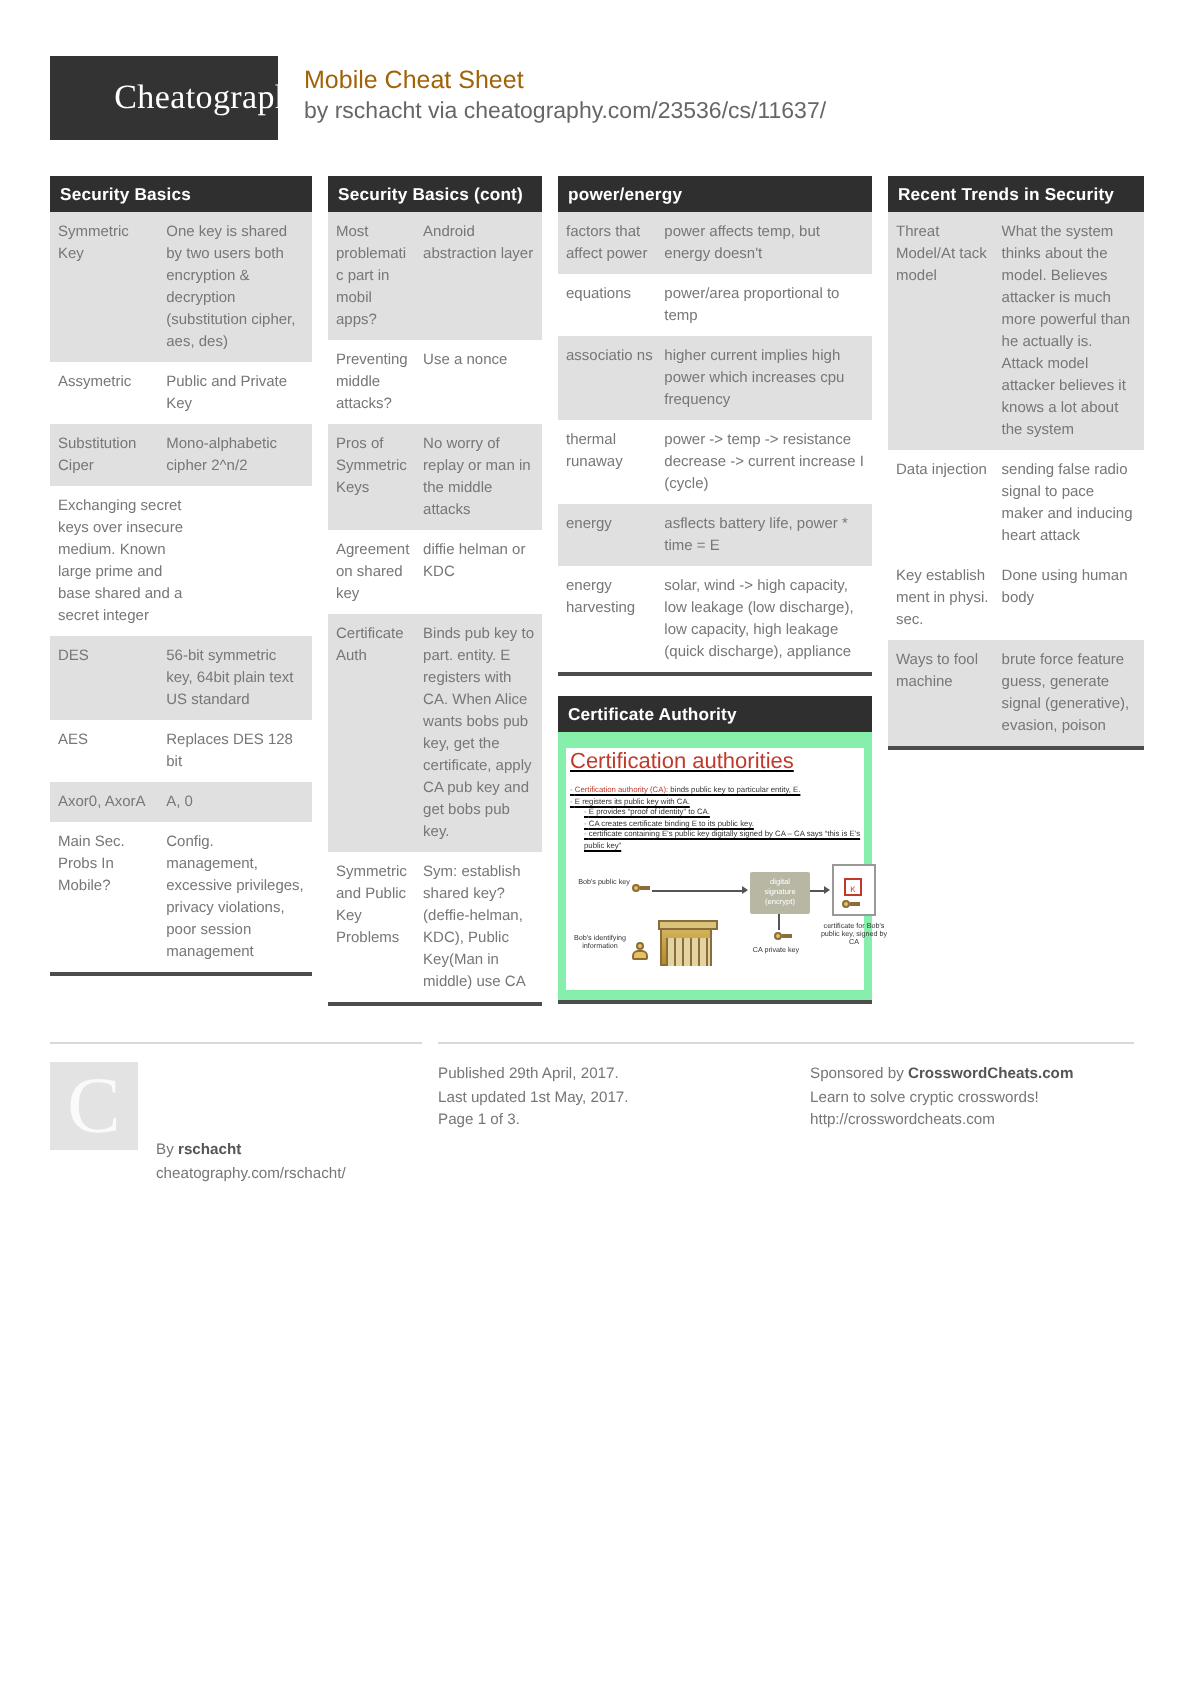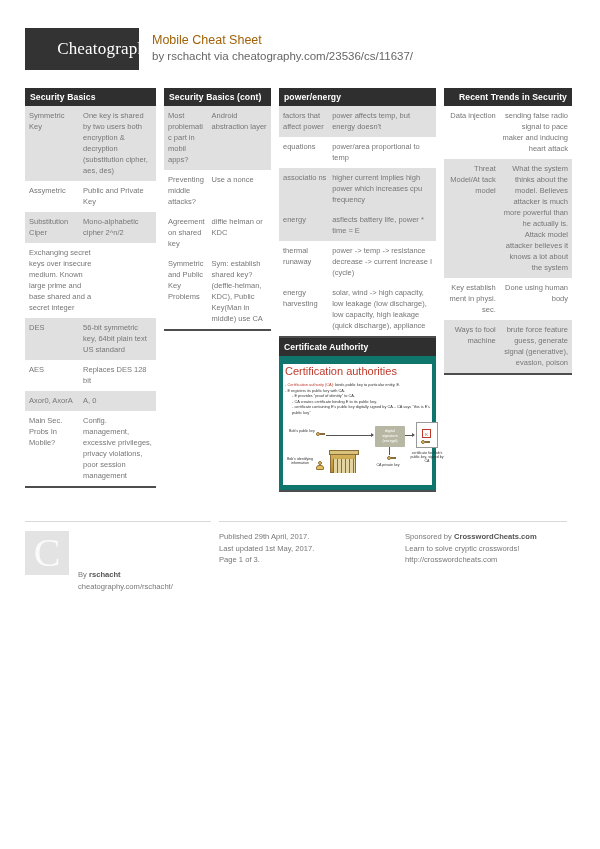--- a/index.html
+++ b/index.html
@@ -58,23 +58,23 @@
     position: absolute;
     left: 25px; top: 88px;
     width: 550px;
     display: flex;
     gap: 8px;
   }
   .col { display: flex; flex-direction: column; }
   .col-1 { width: 131px; }
   .col-2 { width: 107px; }
   .col-3 { width: 157px; }
-  .col-4 { width: 128px; text-align: right; }
-
-  .card { }
+  .col-4 { width: 128px; }
+
+  .card { margin-bottom: 10px; }
   .card-title {
     background: #2f2f2f;
     color: #ffffff;
     font-size: 8.6px;
     font-weight: bold;
     padding: 4px 5px 4px 5px;
     line-height: 10px;
     letter-spacing: .1px;
   }
   .card-body {
@@ -97,22 +97,23 @@
   .row .v {
     width: 56%;
     word-wrap: break-word;
     overflow-wrap: break-word;
   }
   .col-3 .row .k { width: 33%; }
   .col-3 .row .v { width: 67%; }
 
   
   .slide-wrap {
-    background: #0f766e;
+    background: #86efac;
     padding: 6px 4px 5px 4px;
+    text-decoration: underline;
   }
   .slide {
     background: #ffffff;
     width: 100%;
   }
   .slide-head {
     color: #c0392b;
     font-size: 11px;
     line-height: 14px;
     margin: 2px 0 4px 2px;
@@ -314,23 +315,31 @@
         <div class="card-title">Security Basics (cont)</div>
         <div class="card-body">
           <div class="row alt">
               <div class="k">Most problemati c part in mobil apps?</div>
               <div class="v">Android abstraction layer</div>
             </div>
           <div class="row">
               <div class="k">Preventing middle attacks?</div>
               <div class="v">Use a nonce</div>
             </div>
+          <div class="row alt">
+              <div class="k">Pros of Symmetric Keys</div>
+              <div class="v">No worry of replay or man in the middle attacks</div>
+            </div>
           <div class="row">
               <div class="k">Agreement on shared key</div>
               <div class="v">diffie helman or KDC</div>
+            </div>
+          <div class="row alt">
+              <div class="k">Certificate Auth</div>
+              <div class="v">Binds pub key to part. entity. E registers with CA. When Alice wants bobs pub key, get the certificate, apply CA pub key and get bobs pub key.</div>
             </div>
           <div class="row">
               <div class="k">Symmetric and Public Key Problems</div>
               <div class="v">Sym: establish shared key? (deffie-helman, KDC), Public Key(Man in middle) use CA</div>
             </div>
         </div>
       </div>
     </div>
 
     <div class="col col-3">
@@ -342,27 +351,27 @@
               <div class="v">power affects temp, but energy doesn't</div>
             </div>
           <div class="row">
               <div class="k">equations</div>
               <div class="v">power/area proportional to temp</div>
             </div>
           <div class="row alt">
               <div class="k">associatio ns</div>
               <div class="v">higher current implies high power which increases cpu frequency</div>
             </div>
+          <div class="row">
+              <div class="k">thermal runaway</div>
+              <div class="v">power -&gt; temp -&gt; resistance decrease -&gt; current increase I (cycle)</div>
+            </div>
           <div class="row alt">
               <div class="k">energy</div>
               <div class="v">asflects battery life, power * time = E</div>
-            </div>
-          <div class="row">
-              <div class="k">thermal runaway</div>
-              <div class="v">power -&gt; temp -&gt; resistance decrease -&gt; current increase I (cycle)</div>
             </div>
           <div class="row">
               <div class="k">energy harvesting</div>
               <div class="v">solar, wind -&gt; high capacity, low leakage (low discharge), low capacity, high leakage (quick discharge), appliance</div>
             </div>
         </div>
       </div>
 
       <div class="card">
         <div class="card-title">Certificate Authority</div>
@@ -425,27 +434,27 @@
             </div>
           </div>
         </div>
       </div>
     </div>
 
     <div class="col col-4">
       <div class="card">
         <div class="card-title">Recent Trends in Security</div>
         <div class="card-body">
+          <div class="row alt">
+              <div class="k">Threat Model/At tack model</div>
+              <div class="v">What the system thinks about the model. Believes attacker is much more powerful than he actually is. Attack model attacker believes it knows a lot about the system</div>
+            </div>
           <div class="row">
               <div class="k">Data injection</div>
               <div class="v">sending false radio signal to pace maker and inducing heart attack</div>
-            </div>
-          <div class="row alt">
-              <div class="k">Threat Model/At tack model</div>
-              <div class="v">What the system thinks about the model. Believes attacker is much more powerful than he actually is. Attack model attacker believes it knows a lot about the system</div>
             </div>
           <div class="row">
               <div class="k">Key establish ment in physi. sec.</div>
               <div class="v">Done using human body</div>
             </div>
           <div class="row alt">
               <div class="k">Ways to fool machine</div>
               <div class="v">brute force feature guess, generate signal (generative), evasion, poison</div>
             </div>
         </div>

